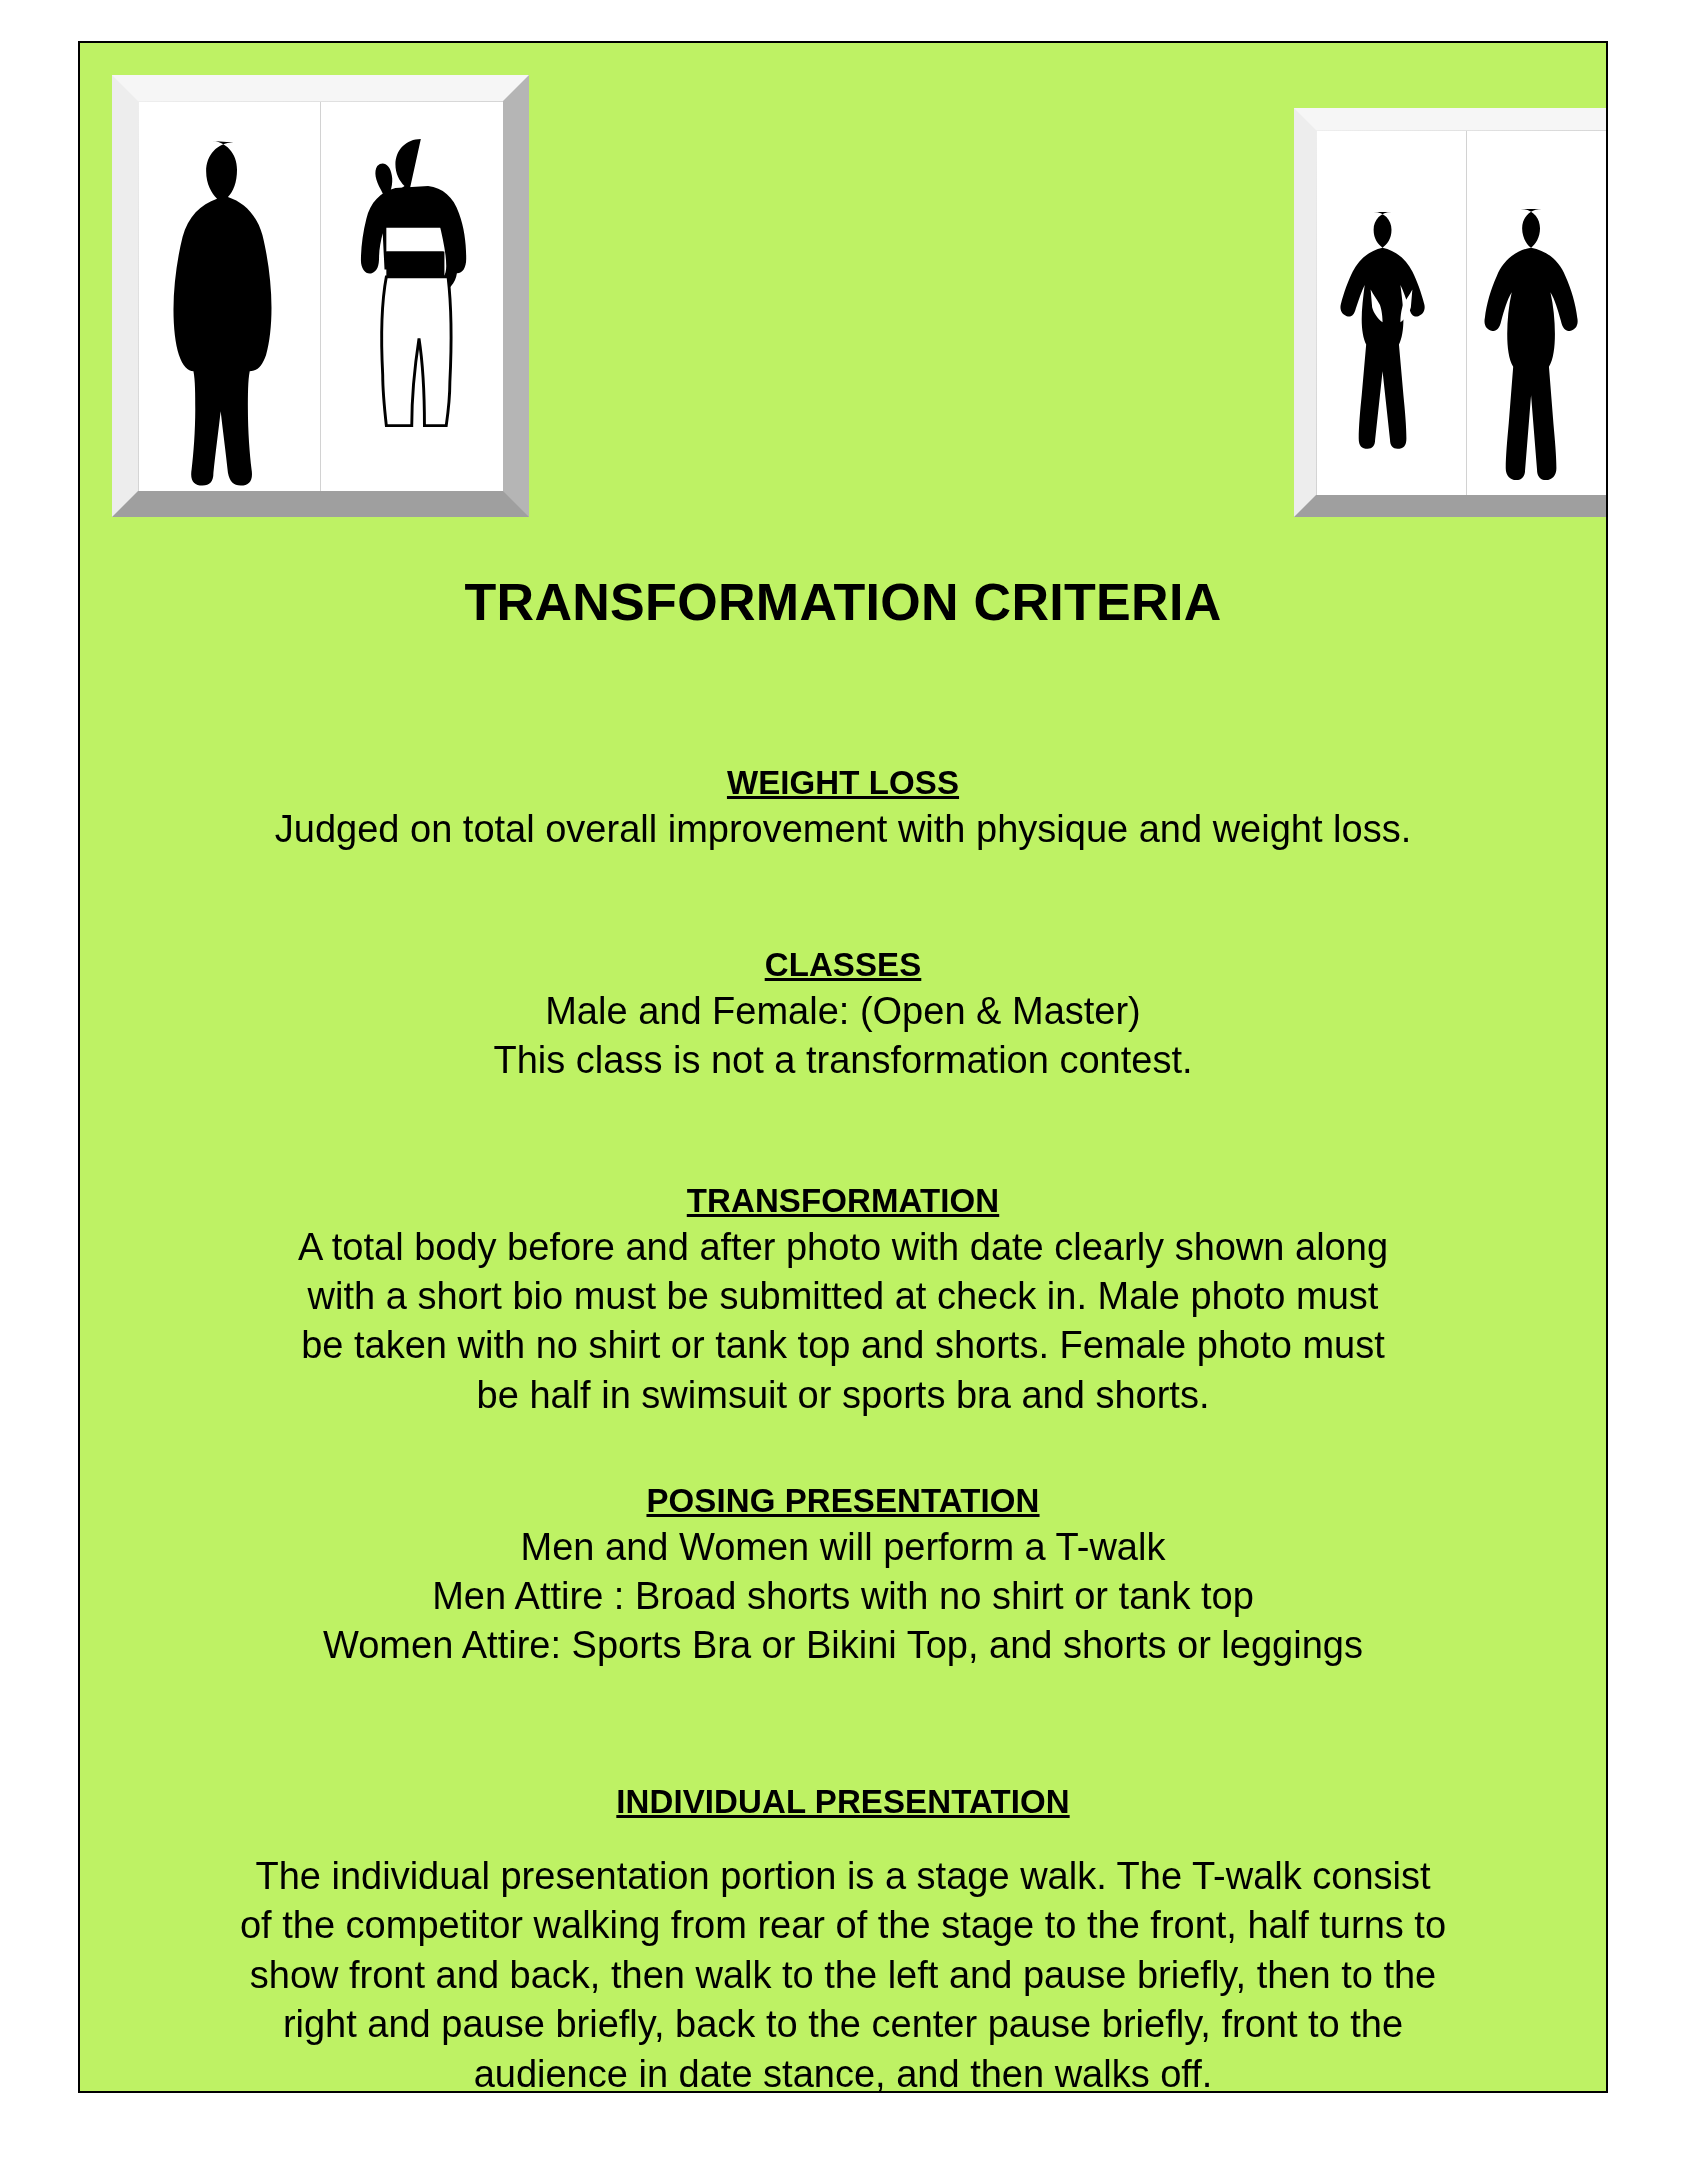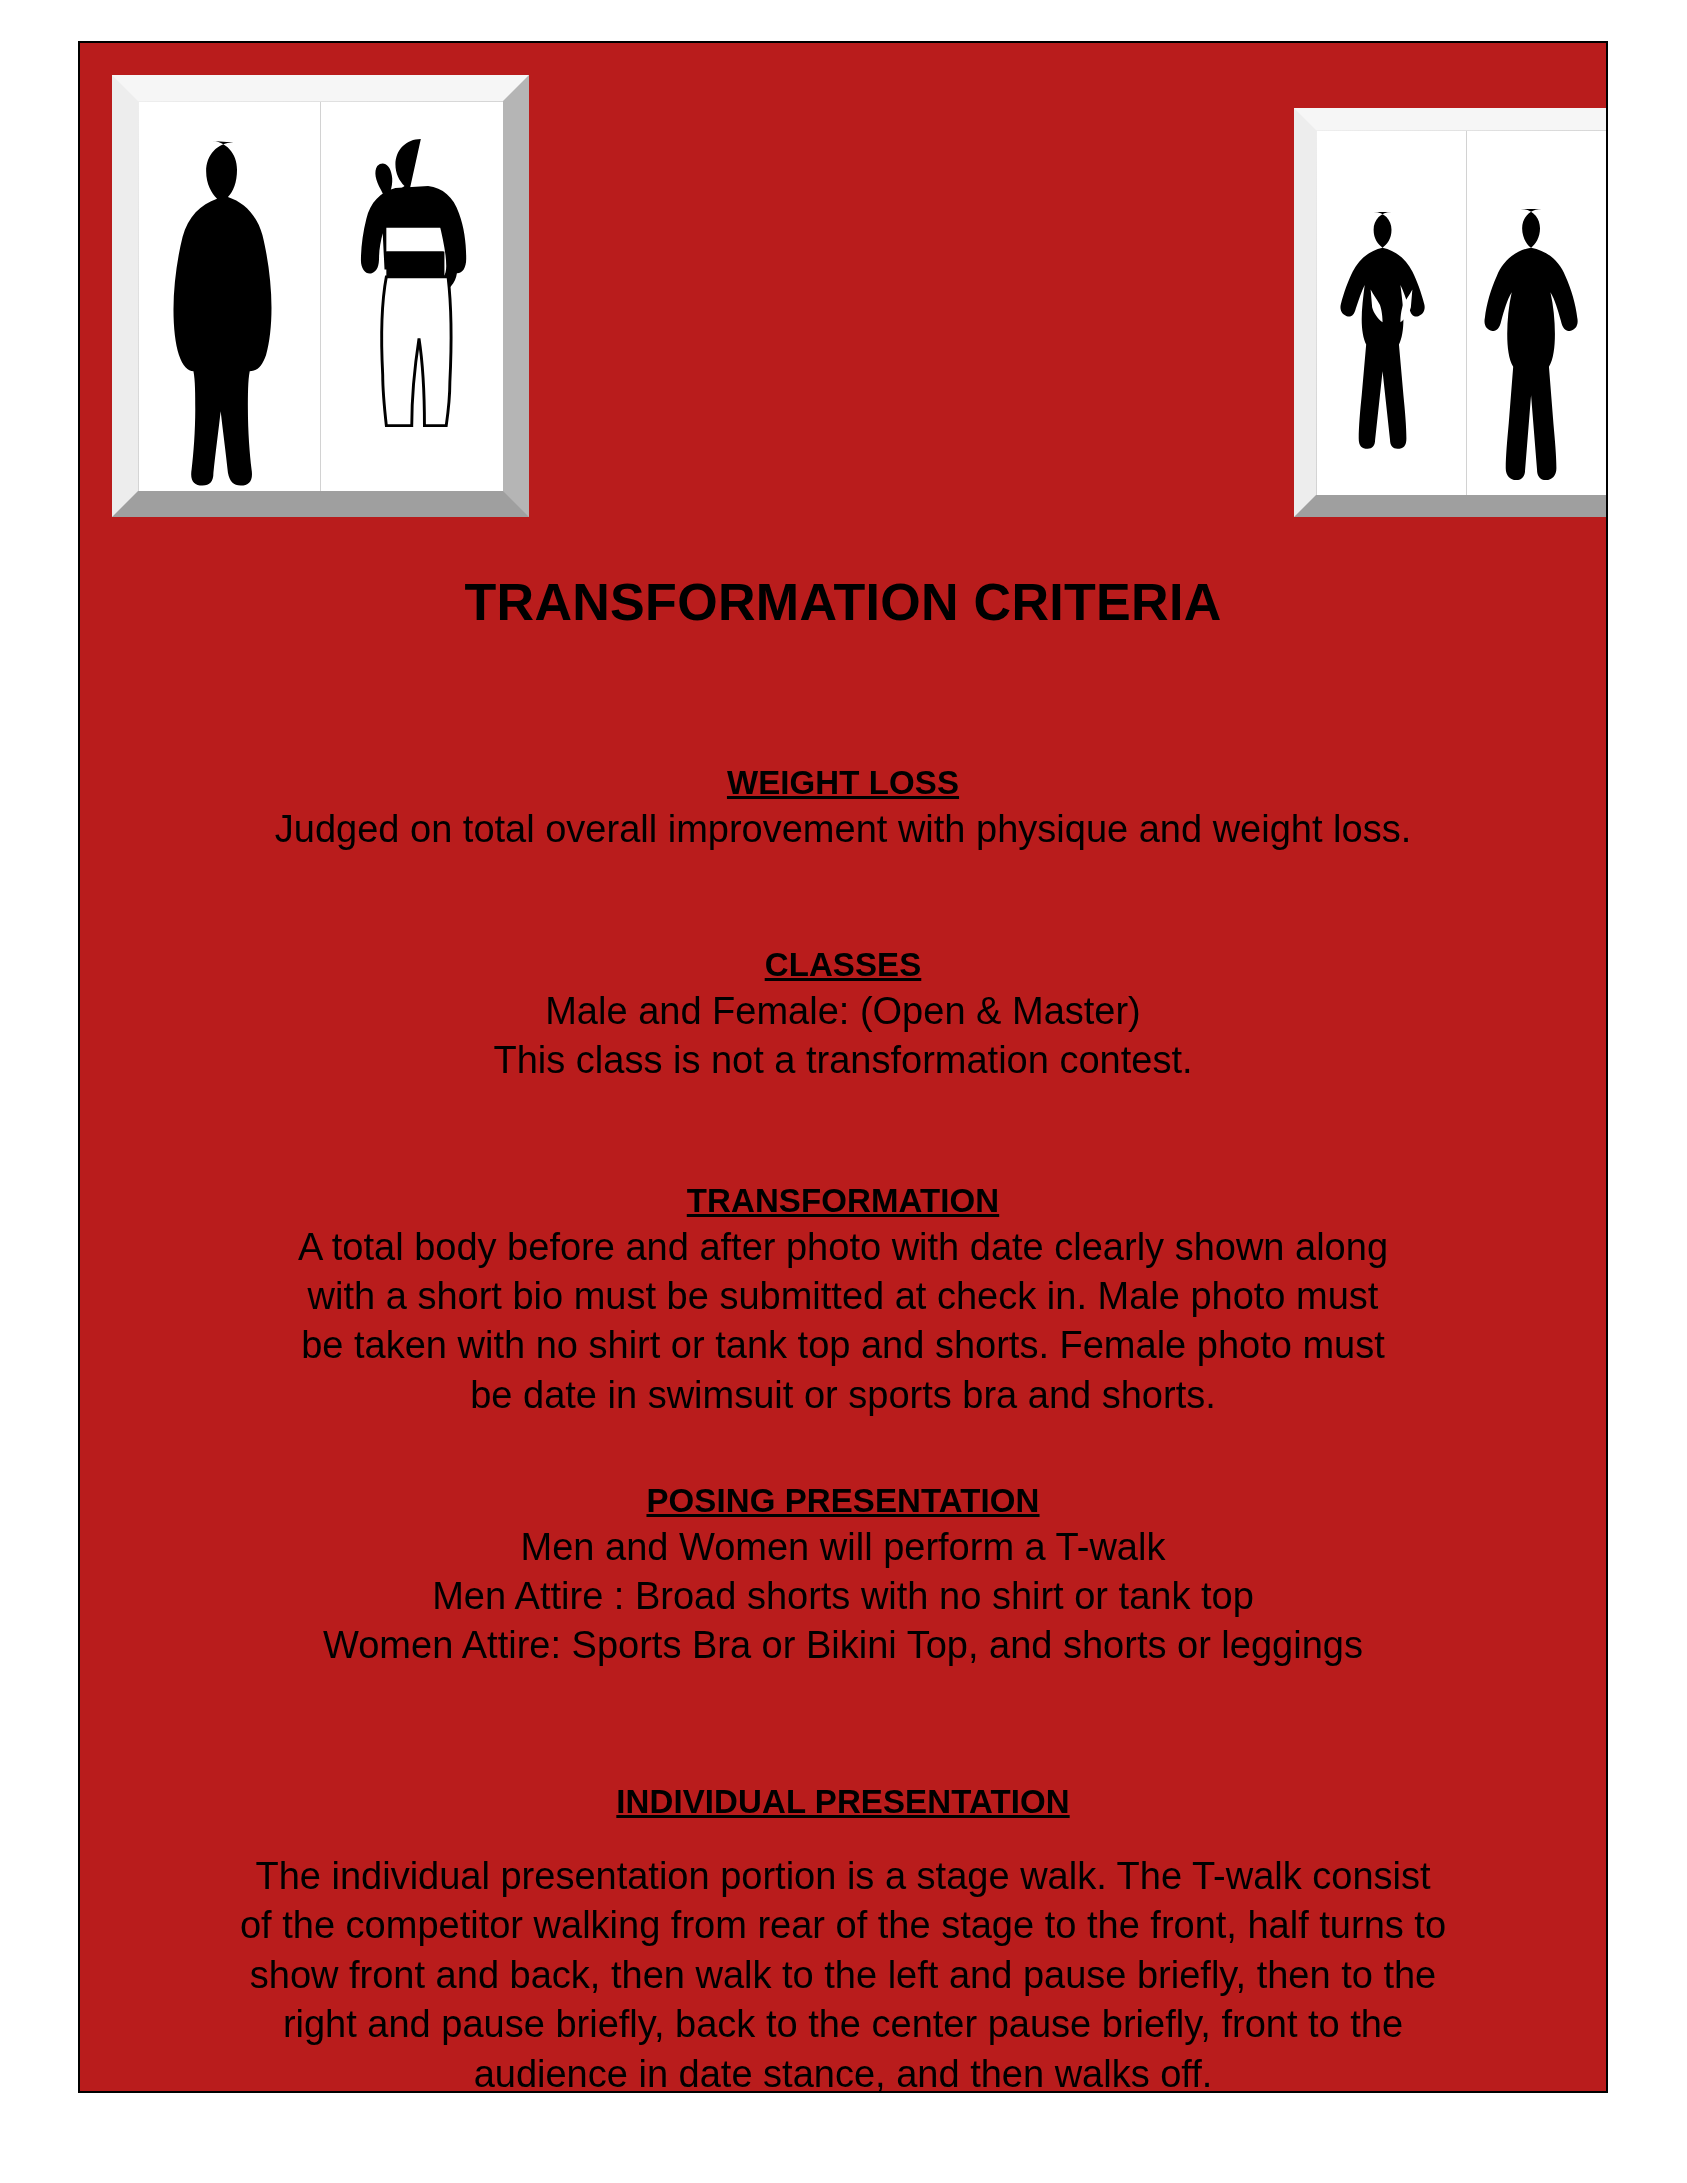--- a/index.html
+++ b/index.html
@@ -15,21 +15,21 @@
     -webkit-font-smoothing: antialiased;
   }
   .page {
     position: absolute;
     left: 78px;
     top: 41px;
     width: 1530px;
     height: 2052px;
     border: 2.6px solid #000000;
     box-sizing: border-box;
-    background: #b91c1c;
+    background: #bef264;
     overflow: hidden;
   }
 
   
   .frame {
     position: absolute;
     background: linear-gradient(135deg, #f2f2f2 0%, #d9d9d9 40%, #bfbfbf 100%);
     padding: 0;
     box-sizing: border-box;
   }
@@ -169,21 +169,21 @@
     </div>
   </div>
 
   <div class="section" style="top:1139px;">
     <div class="block-mid">
       <div class="sec-head">TRANSFORMATION</div>
       <div class="sec-body">
         <div>A total body before and after photo with date clearly shown along</div>
         <div>with a short bio must be submitted at check in. Male photo must</div>
         <div>be taken with no shirt or tank top and shorts. Female photo must</div>
-        <div>be date in swimsuit or sports bra and shorts.</div>
+        <div>be half in swimsuit or sports bra and shorts.</div>
       </div>
     </div>
   </div>
 
   <div class="section" style="top:1439px;">
     <div class="block-wide">
       <div class="sec-head">POSING PRESENTATION</div>
       <div class="sec-body">
         <div>Men and Women will perform a T-walk</div>
         <div>Men Attire : Broad shorts with no shirt or tank top</div>

